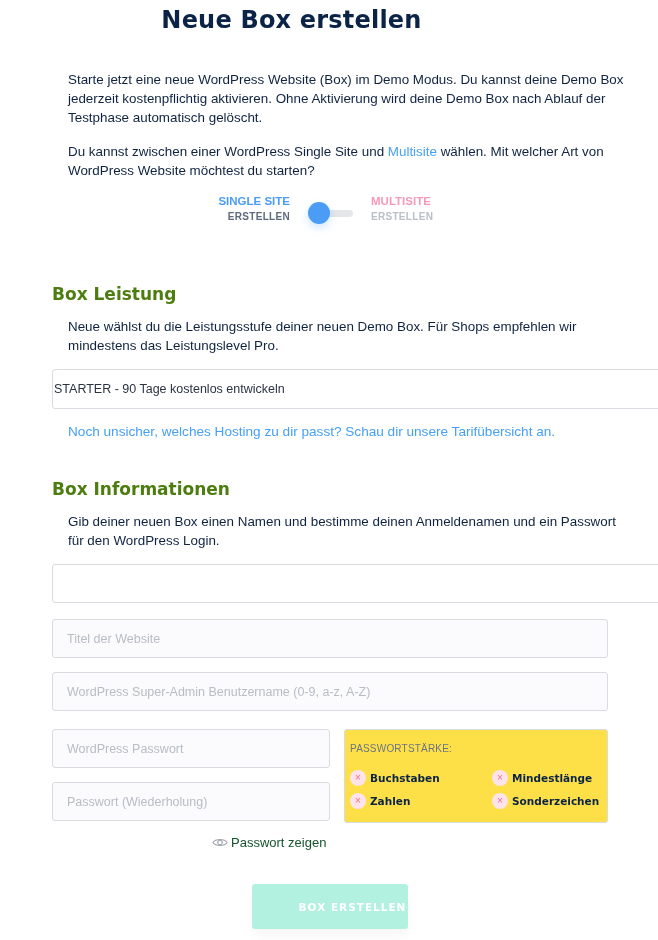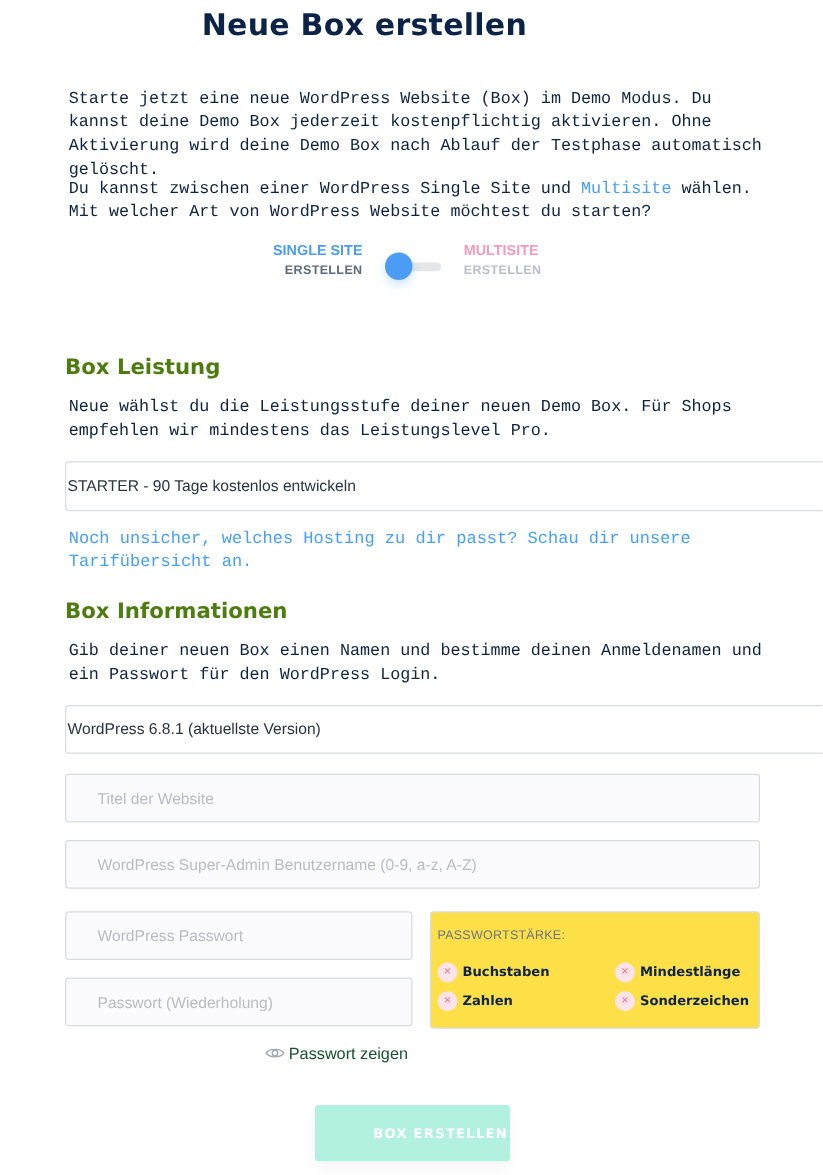--- a/index.html
+++ b/index.html
@@ -5,22 +5,22 @@
   * { box-sizing: border-box; margin: 0; padding: 0; }
   html, body { width: 658px; height: 940px; background: #ffffff; overflow: hidden; }
   body { font-family: "Liberation Sans", sans-serif; color: #0f2340; position: relative; }
 
   .title {
     position: absolute; left: 0; top: 6px; width: 583px; text-align: center;
     font-family: "DejaVu Sans", sans-serif; font-weight: bold; font-size: 24px;
     color: #0b2347; letter-spacing: 0.2px;
   }
   .para {
-    position: absolute; left: 55px; width: 560px;
-    font-size: 13.4px; line-height: 19px; color: #0f2340; font-family: Liberation Mono, monospace;
+    position: absolute; left: 68px; width: 560px;
+    font-size: 13.4px; line-height: 19px; color: #0f2340;
   }
   .link { color: #46a0f5; cursor: pointer; }
 
   
   .toggle-wrap { position: absolute; top: 194px; left: 0; width: 658px; height: 36px; }
   .toggle-left { position: absolute; right: 368px; top: 0; text-align: right; }
   .toggle-right { position: absolute; left: 371px; top: 0; text-align: left; }
   .tg-main { font-size: 11.5px; font-weight: bold; line-height: 15px; }
   .tg-sub  { font-size: 10px; font-weight: bold; line-height: 15px; letter-spacing: 0.3px; }
   .toggle-left .tg-main { color: #4a9cf5; }
@@ -39,21 +39,21 @@
   .select {
     position: absolute; left: 52px; width: 653px; height: 40px;
     border: 1px solid #d8dbe0; border-radius: 3px; background: #fff;
     font-size: 12.5px; color: #2a3442; padding-left: 1px; line-height: 38px; cursor: pointer;
   }
   .select .chev { position: absolute; right: 36px; top: 13px; width: 10px; height: 10px; }
 
   .input {
     position: absolute; height: 39px; border: 1px solid #d8dbe0; border-radius: 3px;
     background: #fbfbfd; font-family: "Liberation Sans", sans-serif;
-    font-size: 12.5px; color: #2a3442; padding-left: 25px; outline: none;
+    font-size: 12.5px; color: #2a3442; padding-left: 14px; outline: none;
   }
   .input::placeholder { color: #b8bcc4; }
 
   .strength {
     position: absolute; left: 344px; top: 729px; width: 264px; height: 94px;
     border: 1px solid #d8dbe0; border-radius: 3px; background: #fde047;
   }
   .strength .st-title { position: absolute; left: 5px; top: 13px; font-size: 10px; color: #6a7485; letter-spacing: 0.2px; }
   .crit { position: absolute; height: 16px; display: flex; align-items: center; }
   .crit .x {
@@ -108,21 +108,20 @@
       <path d="M2 3.5 L5 6.5 L8 3.5" stroke="#0b2347" stroke-width="1.8" fill="none" stroke-linecap="round"></path>
     </svg>
 </div>
 
 <p class="para link" style="top:422px; font-size:13.6px;">Noch unsicher, welches Hosting zu dir passt? Schau dir unsere Tarifübersicht an.</p>
 
 <h2 class="h2" style="top:479px;">Box Informationen</h2>
 <p class="para" style="top:512px;">Gib deiner neuen Box einen Namen und bestimme deinen Anmeldenamen und ein Passwort für den WordPress Login.</p>
 
 <div class="select" style="top:564px; height:39px; line-height:37px;">
-  <span>WordPress 6.8.1 (aktuellste Version)</span>
   <svg class="chev" viewBox="0 0 10 10">
       <path d="M2 3.5 L5 6.5 L8 3.5" stroke="#0b2347" stroke-width="1.8" fill="none" stroke-linecap="round"></path>
     </svg>
 </div>
 
 <input class="input" style="left: 52px; top: 619px; width: 556px;" type="text" placeholder="Titel der Website">
 <input class="input" style="left: 52px; top: 672px; width: 556px;" type="text" placeholder="WordPress Super-Admin Benutzername (0-9, a-z, A-Z)">
 <input class="input" style="left: 52px; top: 729px; width: 278px;" type="password" placeholder="WordPress Passwort">
 <input class="input" style="left: 52px; top: 782px; width: 278px;" type="password" placeholder="Passwort (Wiederholung)">
 

